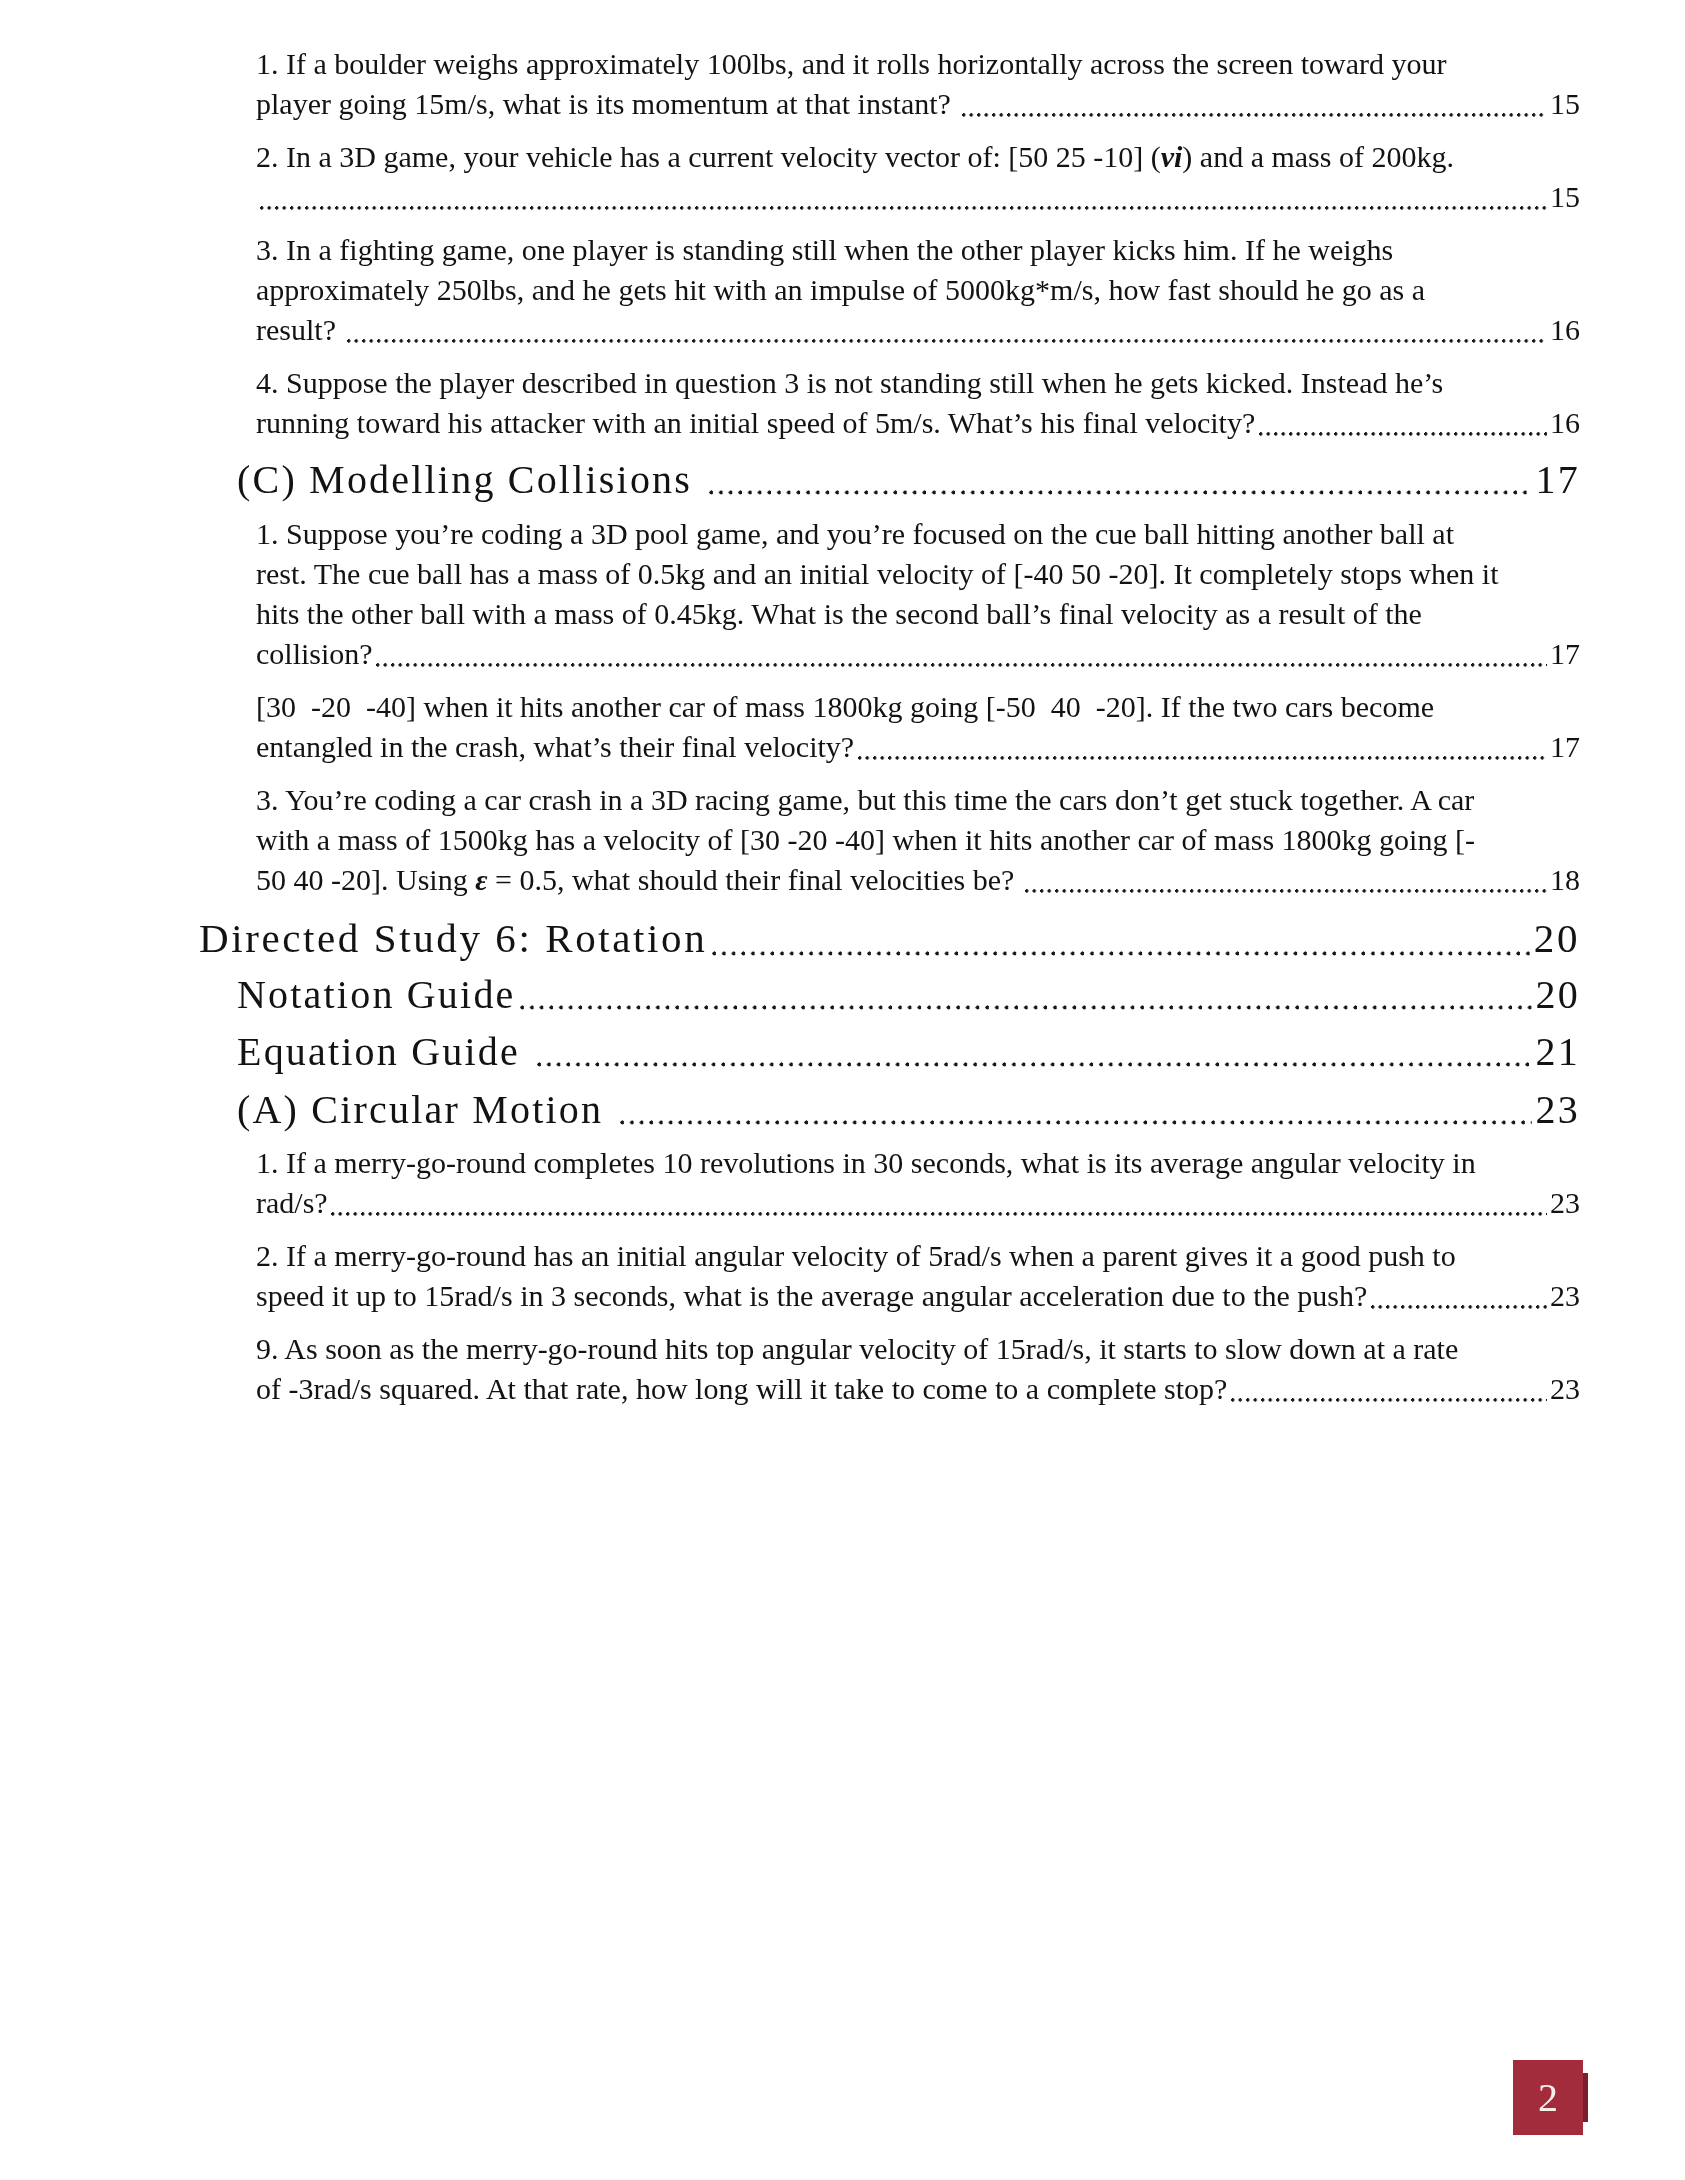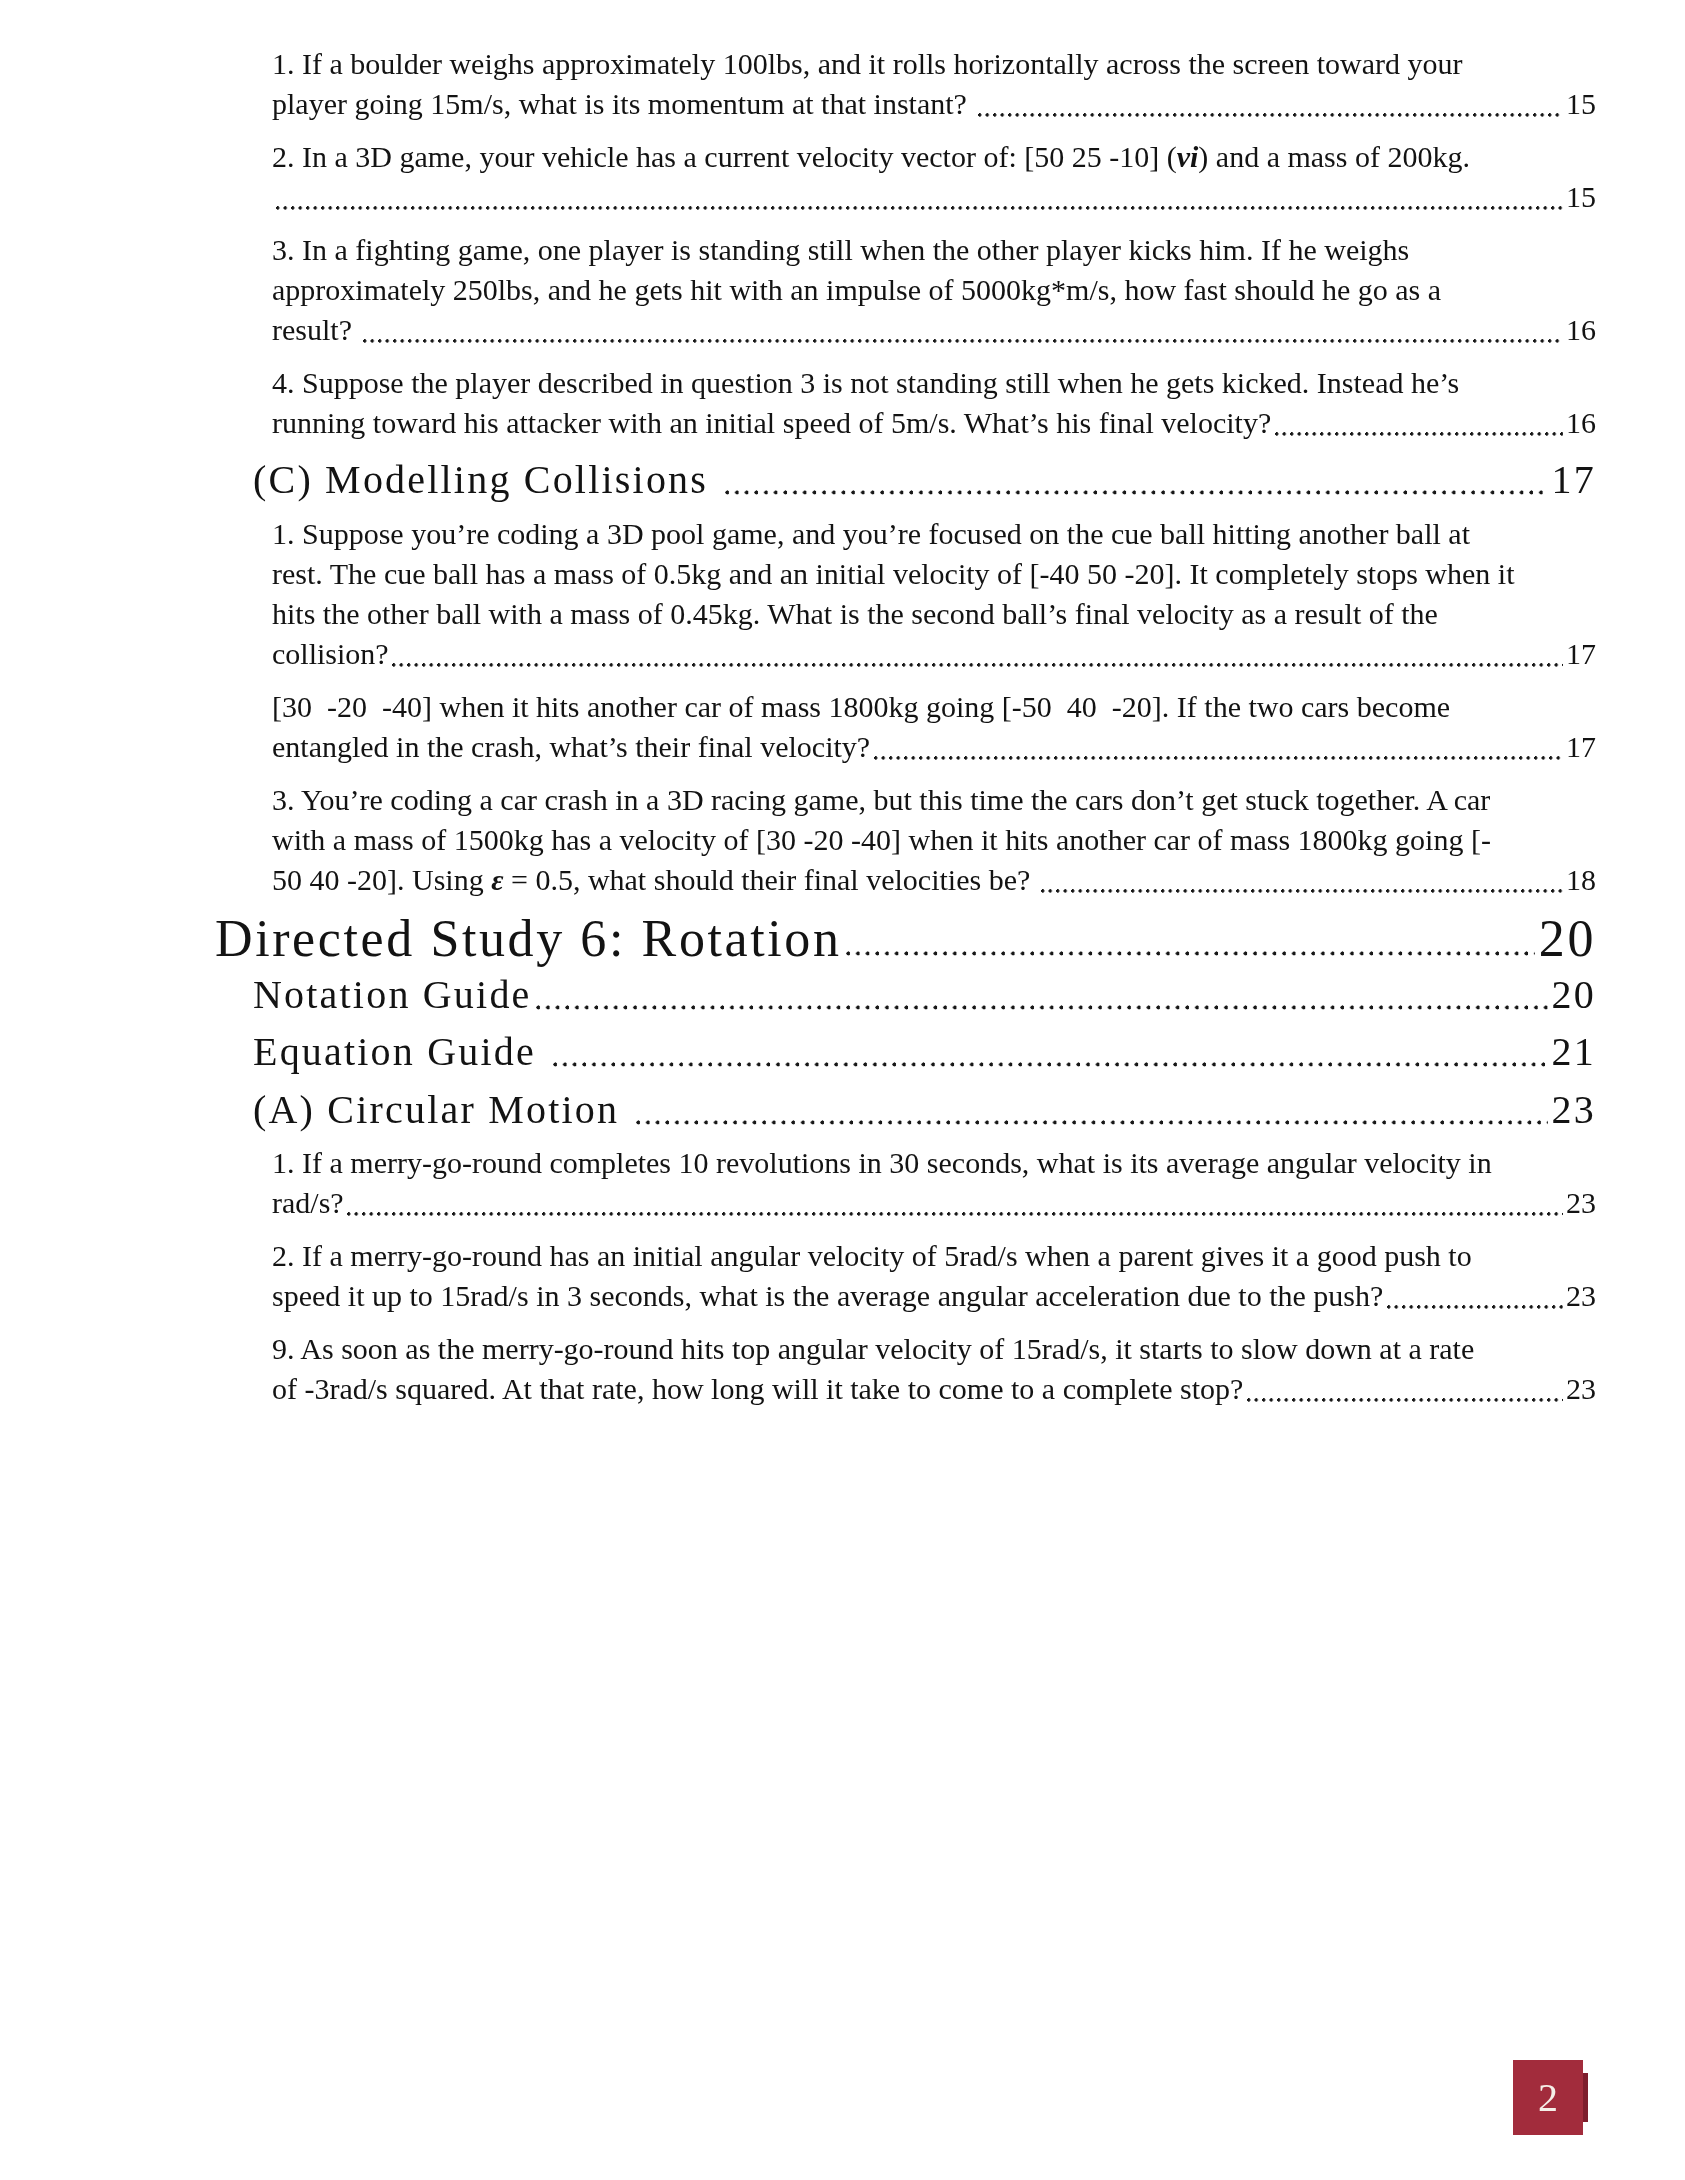--- a/index.html
+++ b/index.html
@@ -4,32 +4,32 @@
 <style>
   html,body{margin:0;padding:0;background:#e8e8e8;}
   .page{
     position:relative;
     width:1685px;height:2180px;
     background:#ffffff;
     font-family:"Liberation Serif","DejaVu Serif",serif;
     color:#131313;
     overflow:hidden;
   }
-  .toc{position:absolute;top:44px;left:0;right:0;padding-left:16px;}
+  .toc{position:absolute;top:44px;left:0;right:0;}
   .entry.q{
     margin:0 0 13px 256px;width:1324px;
     font-size:30px;line-height:40px;
   }
   .entry.h2{
     margin:7px 0 10.5px 237px;width:1343px;
     font-size:40px;line-height:47px;letter-spacing:2.2px;
   }
   .entry.h1{
     margin:8.8px 0 7px 199px;width:1381px;
-    font-size:52px;line-height:51px;letter-spacing:2.6px;
+    font-size:41px;line-height:51px;letter-spacing:2.6px;
   }
   .line{white-space:pre;}
   .lastline{display:flex;}
   .lastline .t{white-space:pre;flex:0 1 auto;}
   .dots{
     flex:1 1 17.6px;min-width:17.6px;
     align-self:flex-end;height:12.3px;
     margin:0 2.6px 7px 3.5px;
     background-image:radial-gradient(circle at 1.8px 1.8px,#161616 1.4px,transparent 1.7px);
     background-size:7.5px 3.7px;

